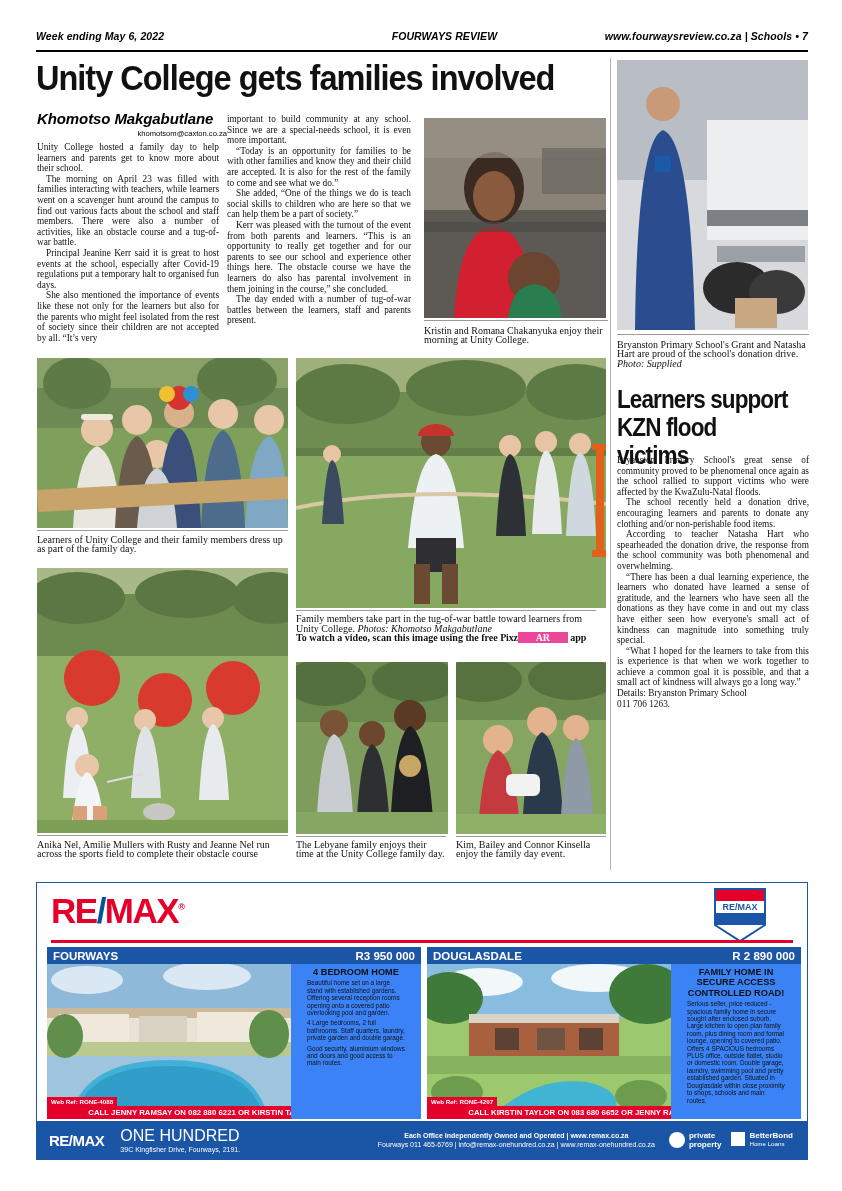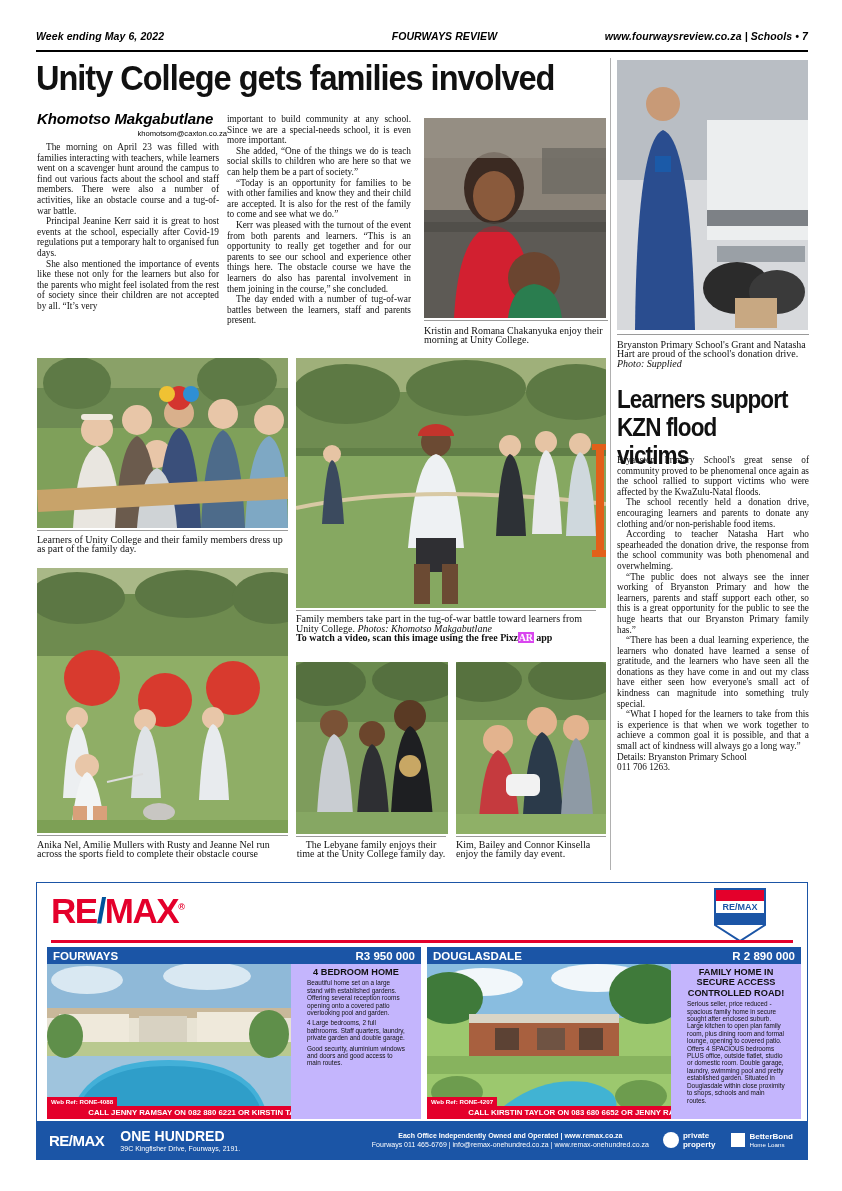--- a/index.html
+++ b/index.html
@@ -104,21 +104,21 @@
   .listing.left { left: 10px; }
   .listing.right { left: 390px; }
   .listing-bar {
     height: 17px; background:#1b55a6; color:#fff;
     display:flex; align-items:center; justify-content:space-between;
     padding: 0 6px; font-weight: bold; font-size: 11.5px;
   }
   .listing-body { position: relative; height: 155px; display:flex; }
   .listing-photo { position: relative; width: 244px; height: 100%; overflow:hidden; }
   .listing-desc {
-    width: 130px; padding: 3px 16px; background:#c4b5fd;
+    width: 130px; padding: 3px 16px; background:#3b82f6;
     font-size: 6.4px; line-height: 7.4px; color:#111;
   }
   .listing-desc .title {
     text-align:center; font-weight:bold; font-size: 9.2px; line-height: 10.4px;
     margin-bottom: 2px;
   }
   .listing-desc p { margin-bottom: 3px; }
   .webref {
     position:absolute; left:0; bottom: 13px; background:#e4002b; color:#fff;
     font-size: 6.2px; font-weight:bold; padding: 1px 4px;
@@ -129,26 +129,26 @@
     display:flex; align-items:center; justify-content:center;
   }
   .ad-footer {
     position:absolute; left:0; right:0; bottom:0; height: 38px; background:#1b55a6;
     color:#fff; display:flex; align-items:center;
   }
   .ad-footer .remax-sm {
     font-weight:bold; font-size: 15px; color:#fff; margin-left: 12px; letter-spacing:-.5px;
   }
   .ad-footer .one-hundred { margin-left: 16px; }
-  .ad-footer .one-hundred .t1 { font-weight: bold; font-size: 14px; }
+  .ad-footer .one-hundred .t1 { font-weight: normal; font-size: 16px; }
   .ad-footer .one-hundred .t2 { font-size: 7px; margin-top:1px; }
   .ad-footer .centre { margin-left: auto; margin-right: 14px; text-align:center; }
   .ad-footer .centre .l1 { font-size: 7px; font-weight:bold; }
   .ad-footer .centre .l2 { font-size: 7px; margin-top:2px; }
-  .ad-footer .brands { display:flex; align-items:center; gap: 16px; margin-right: 14px; }
+  .ad-footer .brands { display:flex; align-items:flex-start; gap: 10px; margin-right: 14px; }
   .brand-t1 { font-size:8px; font-weight:bold; line-height:9px;}
   .brand-t2 { font-size:6.2px; line-height:7px;}
   .circle-ic { width:16px;height:16px;border-radius:50%;background:#fff;display:inline-block;}
   .bb-ic { width:14px;height:14px;background:#fff; display:inline-block; }
 </style>
 </head>
 <body>
 
 <div class="page">
 
@@ -160,29 +160,30 @@
   <div class="masthead-rule"></div>
 
   <div class="headline">Unity College gets families involved</div>
 
   <div class="byline">
     <div class="name">Khomotso Makgabutlane</div>
     <div class="mail">khomotsom@caxton.co.za</div>
   </div>
 
   <div class="col-text" id="col1">
+    <p class="first">Unity College hosted a family day to help learners and parents get to know more about their school.</p>
     <p>The morning on April 23 was filled with families interacting with teachers, while learners went on a scavenger hunt around the campus to find out various facts about the school and staff members. There were also a number of activities, like an obstacle course and a tug-of-war battle.</p>
     <p>Principal Jeanine Kerr said it is great to host events at the school, especially after Covid-19 regulations put a temporary halt to organised fun days.</p>
     <p>She also mentioned the importance of events like these not only for the learners but also for the parents who might feel isolated from the rest of society since their children are not accepted by all. “It’s very</p>
   </div>
 
   <div class="col-text" id="col2">
     <p class="first">important to build community at any school. Since we are a special-needs school, it is even more important.</p>
+    <p>“Today is an opportunity for families to be with other families and know they and their child are accepted. It is also for the rest of the family to come and see what we do.”</p>
     <p>She added, “One of the things we do is teach social skills to children who are here so that we can help them be a part of society.”</p>
-    <p>“Today is an opportunity for families to be with other families and know they and their child are accepted. It is also for the rest of the family to come and see what we do.”</p>
     <p>Kerr was pleased with the turnout of the event from both parents and learners. “This is an opportunity to really get together and for our parents to see our school and experience other things here. The obstacle course we have the learners do also has parental involvement in them joining in the course,” she concluded.</p>
     <p>The day ended with a number of tug-of-war battles between the learners, staff and parents present.</p>
   </div>
 
   <div class="photo" style="left:424px; top:118px; width:182px; height:200px;">
     <svg width="182" height="200" viewBox="0 0 182 200">
       <rect width="182" height="200" fill="#6f6f6f"></rect>
       <rect y="0" width="182" height="92" fill="#8b8378"></rect>
       <rect y="92" width="182" height="108" fill="#5d5a55"></rect>
       <ellipse cx="70" cy="70" rx="30" ry="36" fill="#3b2a22"></ellipse>
@@ -223,21 +224,20 @@
   <div class="vrule" style="left:610px; top:58px; height:812px;"></div>
 
   <div class="sub-headline">
     <div>Learners support</div>
     <div>KZN flood victims</div>
   </div>
   <div class="col-text" id="col3">
     <p class="first">Bryanston Primary School's great sense of community proved to be phenomenal once again as the school rallied to support victims who were affected by the KwaZulu-Natal floods.</p>
     <p>The school recently held a donation drive, encouraging learners and parents to donate any clothing and/or non-perishable food items.</p>
     <p>According to teacher Natasha Hart who spearheaded the donation drive, the response from the school community was both phenomenal and overwhelming.</p>
-    <p>“The public does not always see the inner working of Bryanston Primary and how the learners, parents and staff support each other, so this is a great opportunity for the public to see the huge hearts that our Bryanston Primary family has.”</p>
     <p>“There has been a dual learning experience, the learners who donated have learned a sense of gratitude, and the learners who have seen all the donations as they have come in and out my class have either seen how everyone's small act of kindness can magnitude into something truly special.</p>
     <p>“What I hoped for the learners to take from this is experience is that when we work together to achieve a common goal it is possible, and that a small act of kindness will always go a long way.”</p>
     <p class="first">Details: Bryanston Primary School</p>
     <p class="first">011 706 1263.</p>
   </div>
 
   <div class="photo" style="left:37px; top:358px; width:251px; height:170px;">
     <svg width="251" height="170" viewBox="0 0 251 170">
       <rect width="251" height="170" fill="#7fa05a"></rect>
       <rect width="251" height="70" fill="#6d8a52"></rect>
@@ -298,21 +298,21 @@
       <rect x="300" y="86" width="8" height="112" fill="#e2601a"></rect>
       <rect x="296" y="192" width="14" height="7" fill="#e2601a"></rect>
       <rect x="300" y="86" width="8" height="8" fill="#e2601a"></rect>
       <rect x="296" y="86" width="14" height="6" fill="#e2601a"></rect>
     </svg>
   </div>
   <div class="cap" style="left:296px; top:614px; width:300px; line-height:9.6px;">
     <span>Family members take part in the tug-of-war battle toward learners from Unity College.</span>
     <i>Photos: Khomotso Makgabutlane</i><br>
     <b>To watch a video, scan this image using the free</b>
-    <b style="letter-spacing:-.2px;"><span>Pixz</span><span style="background:#d946ef;color:#fff;padding:0 1px;">AR</span></b>
+    <b style="letter-spacing:-.2px;"><span>Pixz</span><span style="background:#ec4899;color:#fff;padding:0 18px;">AR</span></b>
     <b>app</b>
   </div>
   <div class="hr-thin" style="left:296px; top:610px; width:300px;"></div>
 
   <div class="photo" style="left:37px; top:568px; width:251px; height:265px;">
     <svg width="251" height="265" viewBox="0 0 251 265">
       <rect width="251" height="265" fill="#8fae66"></rect>
       <rect width="251" height="88" fill="#6e8b4f"></rect>
       <rect width="251" height="26" fill="#a9b887"></rect>
       <ellipse cx="40" cy="30" rx="48" ry="26" fill="#5c7744"></ellipse>
@@ -351,21 +351,21 @@
       <circle cx="38" cy="62" r="14" fill="#7a5236"></circle>
       <path d="M20 172 Q24 78 38 72 Q54 78 58 172 Z" fill="#c9cdd2"></path>
       <circle cx="76" cy="72" r="13" fill="#6b452c"></circle>
       <path d="M60 172 Q64 88 76 82 Q90 88 94 172 Z" fill="#2e2f33"></path>
       <circle cx="114" cy="54" r="16" fill="#5a3a24"></circle>
       <path d="M94 172 Q98 72 114 64 Q132 72 138 172 Z" fill="#1e1f22"></path>
       <circle cx="114" cy="104" r="11" fill="#c8a764"></circle>
       <rect x="0" y="150" width="152" height="22" fill="#86a763"></rect>
     </svg>
   </div>
-  <div class="cap" style="left:296px; top:840px; width:150px;text-align:center;">The Lebyane family enjoys their time at the Unity College family day.</div>
+  <div class="cap" style="left:296px; top:840px; width:150px;">The Lebyane family enjoys their time at the Unity College family day.</div>
   <div class="hr-thin" style="left:296px; top:836px; width:150px;"></div>
 
   <div class="photo" style="left:456px; top:662px; width:150px; height:172px;">
     <svg width="150" height="172" viewBox="0 0 150 172">
       <rect width="150" height="172" fill="#86a560"></rect>
       <rect width="150" height="58" fill="#6e8c50"></rect>
       <ellipse cx="26" cy="18" rx="40" ry="22" fill="#57723f"></ellipse>
       <ellipse cx="116" cy="16" rx="44" ry="22" fill="#57723f"></ellipse>
       <circle cx="42" cy="78" r="15" fill="#e3b38e"></circle>
       <path d="M22 172 Q26 96 42 88 Q60 96 64 172 Z" fill="#c53a3e"></path>

